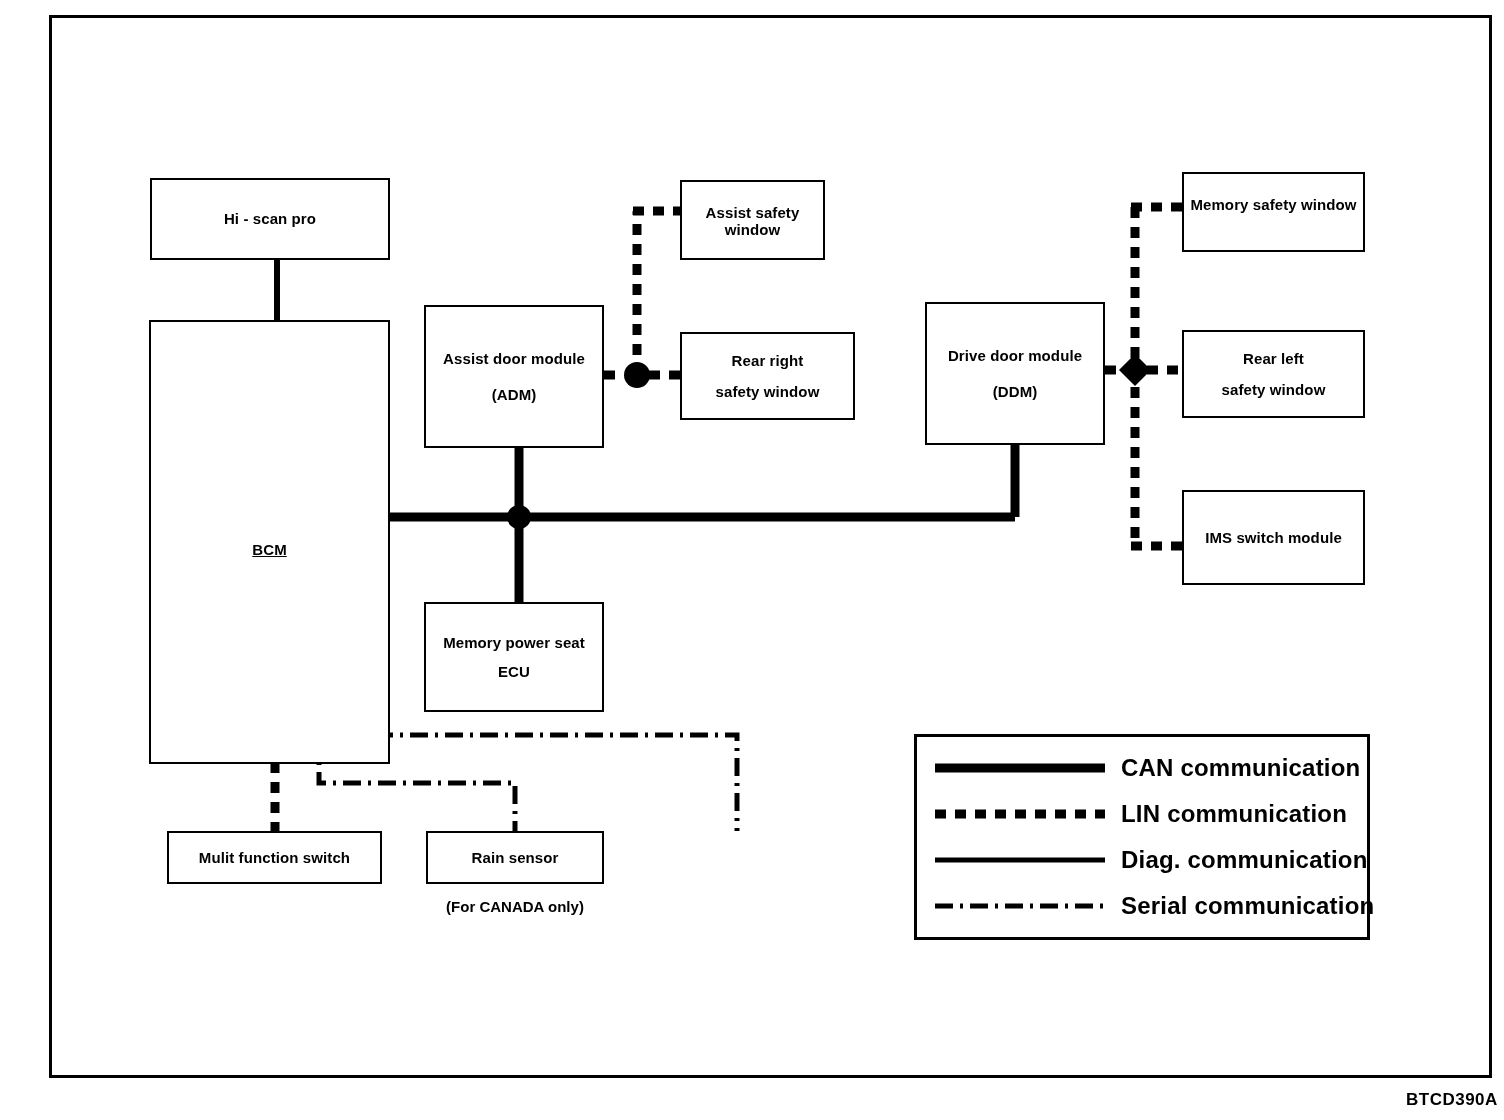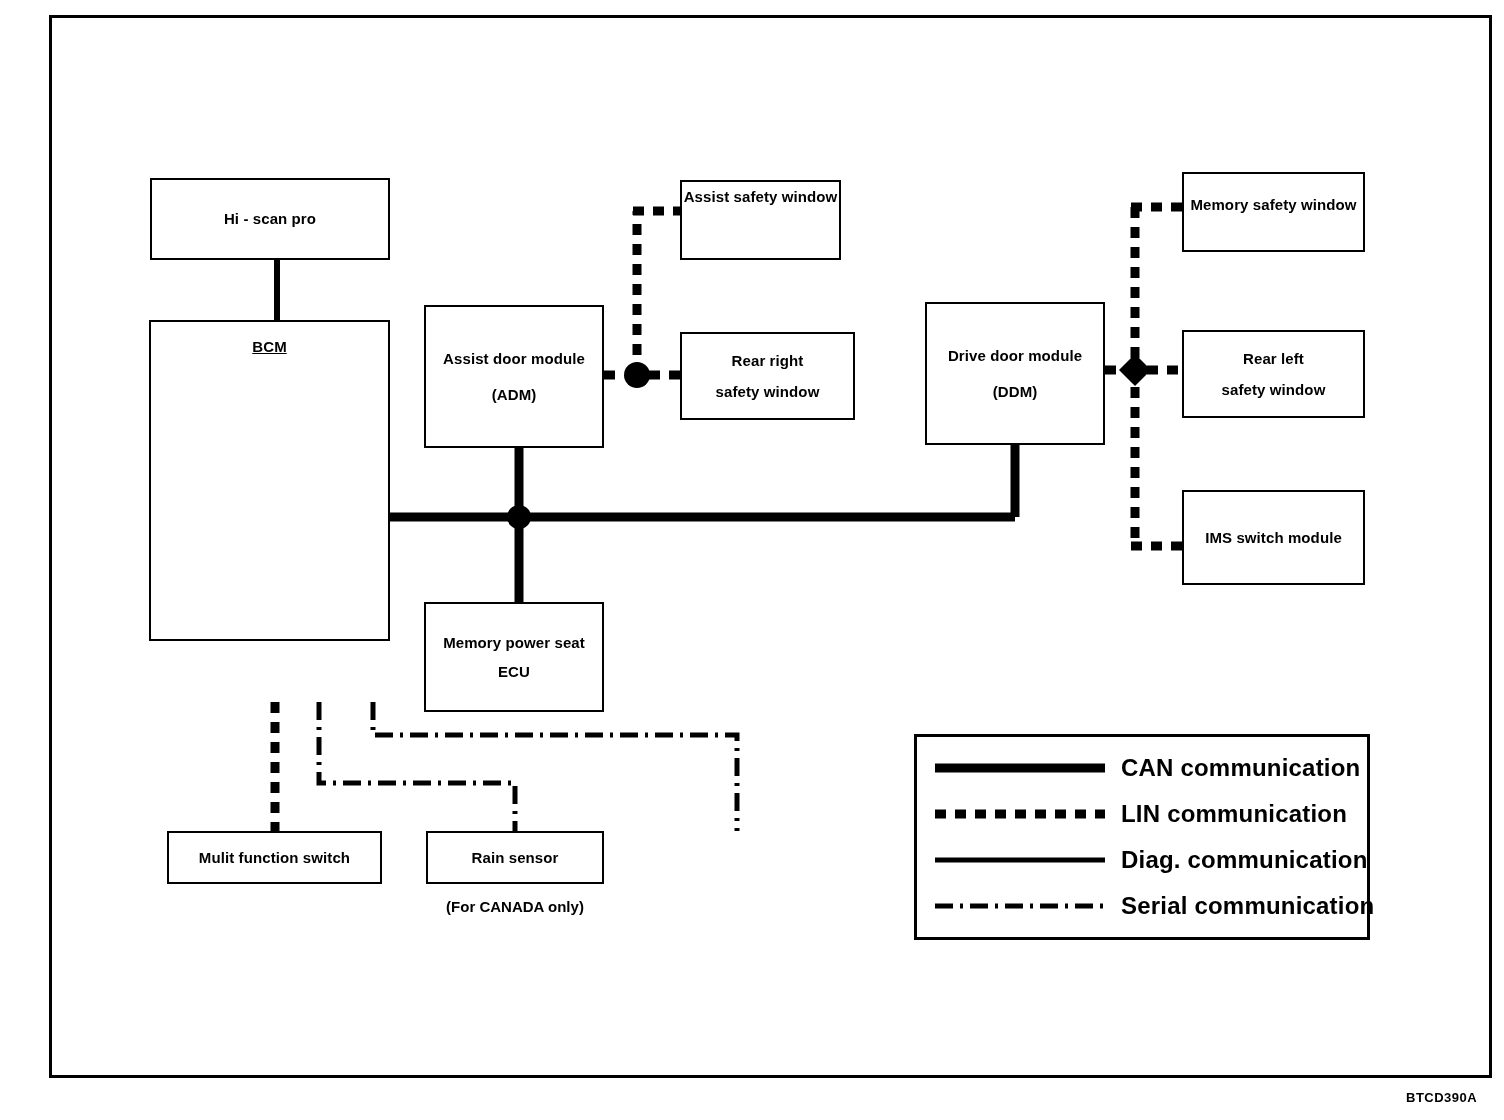--- a/index.html
+++ b/index.html
@@ -12,21 +12,21 @@
        display:flex;flex-direction:column;align-items:center;justify-content:center;
        font-size:15px;font-weight:bold;letter-spacing:0.1px;line-height:1.15;text-align:center;}
   .box span{display:block;}
   .box .l2{margin-top:18px;}
   .legend{position:absolute;left:882px;top:734px;width:456px;height:206px;
           border:3px solid #000;background:#fff;box-sizing:border-box;
           display:flex;flex-direction:column;justify-content:space-around;padding:8px 0;}
   .legend-row{display:flex;align-items:center;height:44px;}
   .legend-sample{width:170px;height:20px;margin-left:18px;margin-right:16px;position:relative;}
   .legend-label{font-size:24px;font-weight:bold;letter-spacing:0.2px;white-space:nowrap;text-align:center;}
-  .fig-id{position:absolute;left:1374px;top:1090px;font-size:13px;font-weight:bold;letter-spacing:0.5px;}
+  .fig-id{position:absolute;left:1374px;top:1090px;font-size:17px;font-weight:bold;letter-spacing:0.5px;}
   svg.wires{position:absolute;left:0;top:0;width:1504px;height:1120px;pointer-events:none;}
   .note{position:absolute;font-size:15px;font-weight:bold;text-align:center;}
 </style>
 </head>
 <body>
 
 <div id="canvas">
 
   <div class="frame"></div>
 
@@ -64,35 +64,35 @@
 
     <polyline points="287,702 287,783 483,783 483,831" fill="none" stroke="#000" stroke-width="5" stroke-dasharray="18,7,3,7"></polyline>
 
     <polyline points="341,702 341,735 705,735 705,831" fill="none" stroke="#000" stroke-width="5" stroke-dasharray="18,7,3,7"></polyline>
   </svg>
 
   <div class="box" style="left:118px;top:178px;width:240px;height:82px;">
     <span>Hi - scan pro</span>
   </div>
 
-  <div class="box" style="left:117px;top:320px;width:241px;height:321px;justify-content:flex-start;padding-top:16px;text-decoration:underline;">
+  <div class="box" style="left:117px;top:320px;width:241px;height:444px;justify-content:center;padding-top:16px;text-decoration:underline;">
     <span>BCM</span>
   </div>
 
   <div class="box" style="left:392px;top:305px;width:180px;height:143px;">
     <span>Assist door module</span>
     <span class="l2">(ADM)</span>
   </div>
 
   <div class="box" style="left:392px;top:602px;width:180px;height:110px;">
     <span>Memory power seat</span>
     <span class="l2" style="margin-top:12px;">ECU</span>
   </div>
 
-  <div class="box" style="left:648px;top:180px;width:161px;height:80px;justify-content:flex-start;padding-top:6px;">
+  <div class="box" style="left:648px;top:180px;width:145px;height:80px;justify-content:flex-start;padding-top:22px;">
     <span>Assist safety window</span>
   </div>
 
   <div class="box" style="left:648px;top:332px;width:175px;height:88px;">
     <span>Rear right</span>
     <span class="l2" style="margin-top:14px;">safety window</span>
   </div>
 
   <div class="box" style="left:893px;top:302px;width:180px;height:143px;">
     <span>Drive door module</span>

